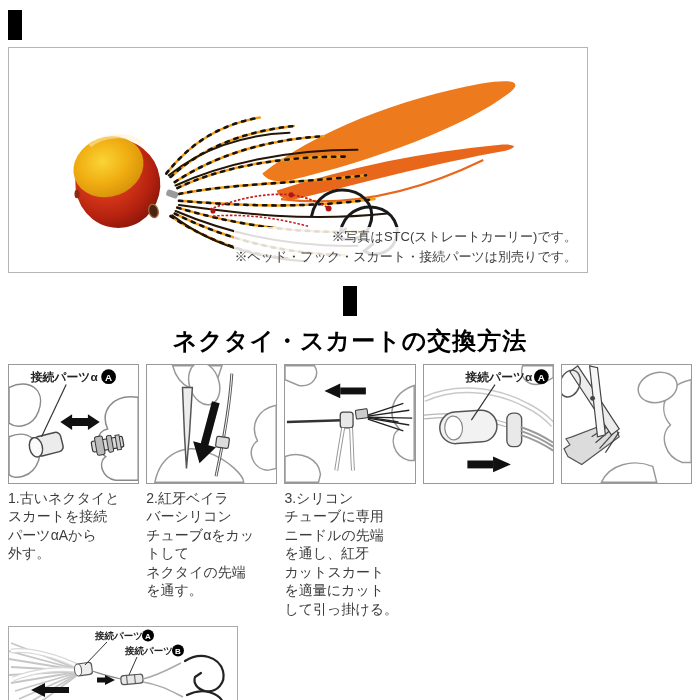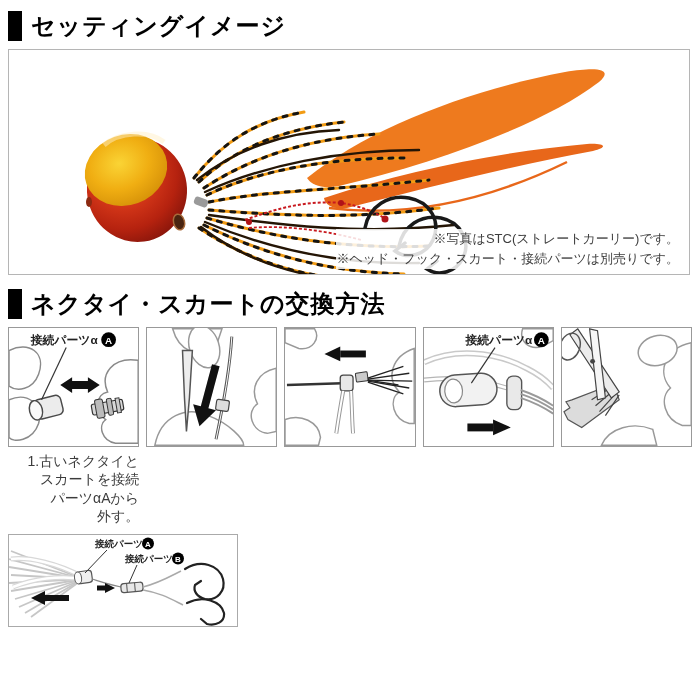--- a/index.html
+++ b/index.html
@@ -1,42 +1,41 @@
 <!DOCTYPE html>
 <html><head>
 <meta charset="utf-8">
 <style>
   html,body{margin:0;padding:0;background:#fff;}
   body{width:700px;height:700px;font-family:"Liberation Sans",sans-serif;color:#000;}
   .page{position:relative;width:700px;height:700px;background:#fff;overflow:hidden;}
   .sec-header{display:flex;align-items:center;gap:9px;margin:10px 8px 7px 8px;}
   .sec-bar{width:14px;height:30px;background:#000;flex:none;}
   .sec-title{font-size:24px;font-weight:bold;letter-spacing:1px;color:#000;}
-  .hero-box{position:relative;margin:0 8px;width:682px;height:226px;border:1px solid #b5b5b5;box-sizing:border-box;background:#fff;}
+  .hero-box{position:relative;margin:0 8px;width:580px;height:226px;border:1px solid #b5b5b5;box-sizing:border-box;background:#fff;}
   .hero-box svg{display:block;width:100%;height:100%;}
   .hero-notes{position:absolute;right:10px;bottom:5px;text-align:right;font-size:13px;color:#3d3d3d;line-height:1.55;white-space:pre-line;background:rgba(255,255,255,.85);}
   .steps-row{display:flex;gap:7px;margin:6px 8px 0 8px;}
   .step{flex:1;min-width:0;}
   .step-fig{height:120px;border:1px solid #999;box-sizing:border-box;background:#fff;}
   .step-fig svg{display:block;width:100%;height:100%;}
-  .step-caption{margin-top:5px;font-size:14px;line-height:1.32;color:#3c3c3c;white-space:pre-line;text-align:right;}
+  .step-caption{margin-top:5px;font-size:14px;line-height:1.32;color:#3c3c3c;white-space:pre-line;}
   .bottom-row{display:flex;gap:16px;margin:8px 8px 0 8px;align-items:flex-start;}
   .bottom-fig{width:230px;height:93px;border:1px solid #aaa;box-sizing:border-box;background:#fff;flex:none;}
   .bottom-fig svg{display:block;width:100%;height:100%;}
   .step6-text{font-size:15.5px;line-height:1.28;color:#3c3c3c;white-space:pre-line;padding-top:8px;}
   .lbl{font-weight:bold;fill:#222;}
 </style>
 </head>
 <body>
 
 <div class="page">
 
   <div class="sec-header">
     <div class="sec-bar"></div>
-    <div class="sec-title">セッティングイメージ</div>
   </div>
 
   <div class="hero-box">
     <svg viewBox="0 0 680 224">
       <defs>
         <radialGradient id="gHead" cx="38%" cy="32%" r="78%">
           <stop offset="0%" stop-color="#f06a30"></stop>
             <stop offset="35%" stop-color="#d93a1a"></stop>
           <stop offset="70%" stop-color="#b5220f"></stop>
             <stop offset="100%" stop-color="#7c120a"></stop>
@@ -105,21 +104,21 @@
 
       <g fill="none" stroke="#191919" stroke-width="3.5" stroke-linecap="round">
         <path d="M356,178 C360,156 380,144 400,148 C422,152 432,172 424,190 C417,205 398,210 386,201 L396,193"></path>
         <path d="M390,196 C394,176 412,164 432,168 C452,172 462,192 454,208 C447,222 430,227 418,219 L428,211"></path>
       </g>
     </svg>
     <div class="hero-notes">※写真はSTC(ストレートカーリー)です。
 ※ヘッド・フック・スカート・接続パーツは別売りです。</div>
   </div>
 
-  <div class="sec-header" style="margin-top:13px;">
+  <div class="sec-header" style="margin-top:13px;flex-direction:column;">
     <div class="sec-bar"></div>
     <div class="sec-title">ネクタイ・スカートの交換方法</div>
   </div>
 
   <div class="steps-row">
 
     <div class="step">
       <div class="step-fig">
         <svg viewBox="0 0 131 118">
           <g fill="#fff" stroke="#8a8a8a" stroke-width="1.5">
@@ -166,20 +165,26 @@
           <path d="M86,8 C84,40 78,74 70,112" stroke="#fff" stroke-width="1" fill="none"></path>
           <g transform="rotate(8 76 78)">
             <rect x="70" y="72" width="13" height="11" rx="2" fill="#ddd" stroke="#444" stroke-width="1.2"></rect>
           </g>
           <g transform="rotate(15 62 66)">
             <rect x="58" y="36" width="8" height="46" fill="#111"></rect>
             <polygon points="50,80 74,80 62,100" fill="#111"></polygon>
           </g>
         </svg>
       </div>
+      <div class="step-caption">2.紅牙ベイラ
+バーシリコン
+チューブαをカッ
+トして
+ネクタイの先端
+を通す。</div>
     </div>
 
     <div class="step">
       <div class="step-fig">
         <svg viewBox="0 0 131 118">
           <g fill="#fff" stroke="#999" stroke-width="1.5">
             <path d="M131,20 C108,28 102,50 116,64 C104,72 110,92 126,96 L131,96 Z"></path>
             <path d="M0,0 L30,0 C36,10 28,22 14,20 L0,14 Z"></path>
             <path d="M0,118 L0,92 C16,86 34,94 36,110 L34,118 Z"></path>
           </g>
@@ -201,20 +206,27 @@
               <line x1="84" y1="52" x2="115" y2="57"></line>
           </g>
           <g fill="none">
             <path d="M59,63 C56,80 54,92 52,106" stroke="#999" stroke-width="4"></path>
             <path d="M59,63 C56,80 54,92 52,106" stroke="#fff" stroke-width="2"></path>
             <path d="M67,63 C68,82 68,94 69,106" stroke="#999" stroke-width="4"></path>
             <path d="M67,63 C68,82 68,94 69,106" stroke="#fff" stroke-width="2"></path>
           </g>
         </svg>
       </div>
+      <div class="step-caption">3.シリコン
+チューブに専用
+ニードルの先端
+を通し、紅牙
+カットスカート
+を適量にカット
+して引っ掛ける。</div>
     </div>
 
     <div class="step">
       <div class="step-fig">
         <svg viewBox="0 0 131 118">
           <path d="M131,0 L100,0 C96,12 106,22 120,18 L131,12 Z" fill="#fff" stroke="#999" stroke-width="1.5"></path>
           <g fill="none">
             <path d="M0,34 C30,20 70,22 104,40 C116,46 124,52 131,60" stroke="#c9c9c9" stroke-width="6"></path>
             <path d="M0,34 C30,20 70,22 104,40 C116,46 124,52 131,60" stroke="#fff" stroke-width="3"></path>
             <path d="M0,52 C30,48 60,52 84,60" stroke="#b5b5b5" stroke-width="5"></path>

